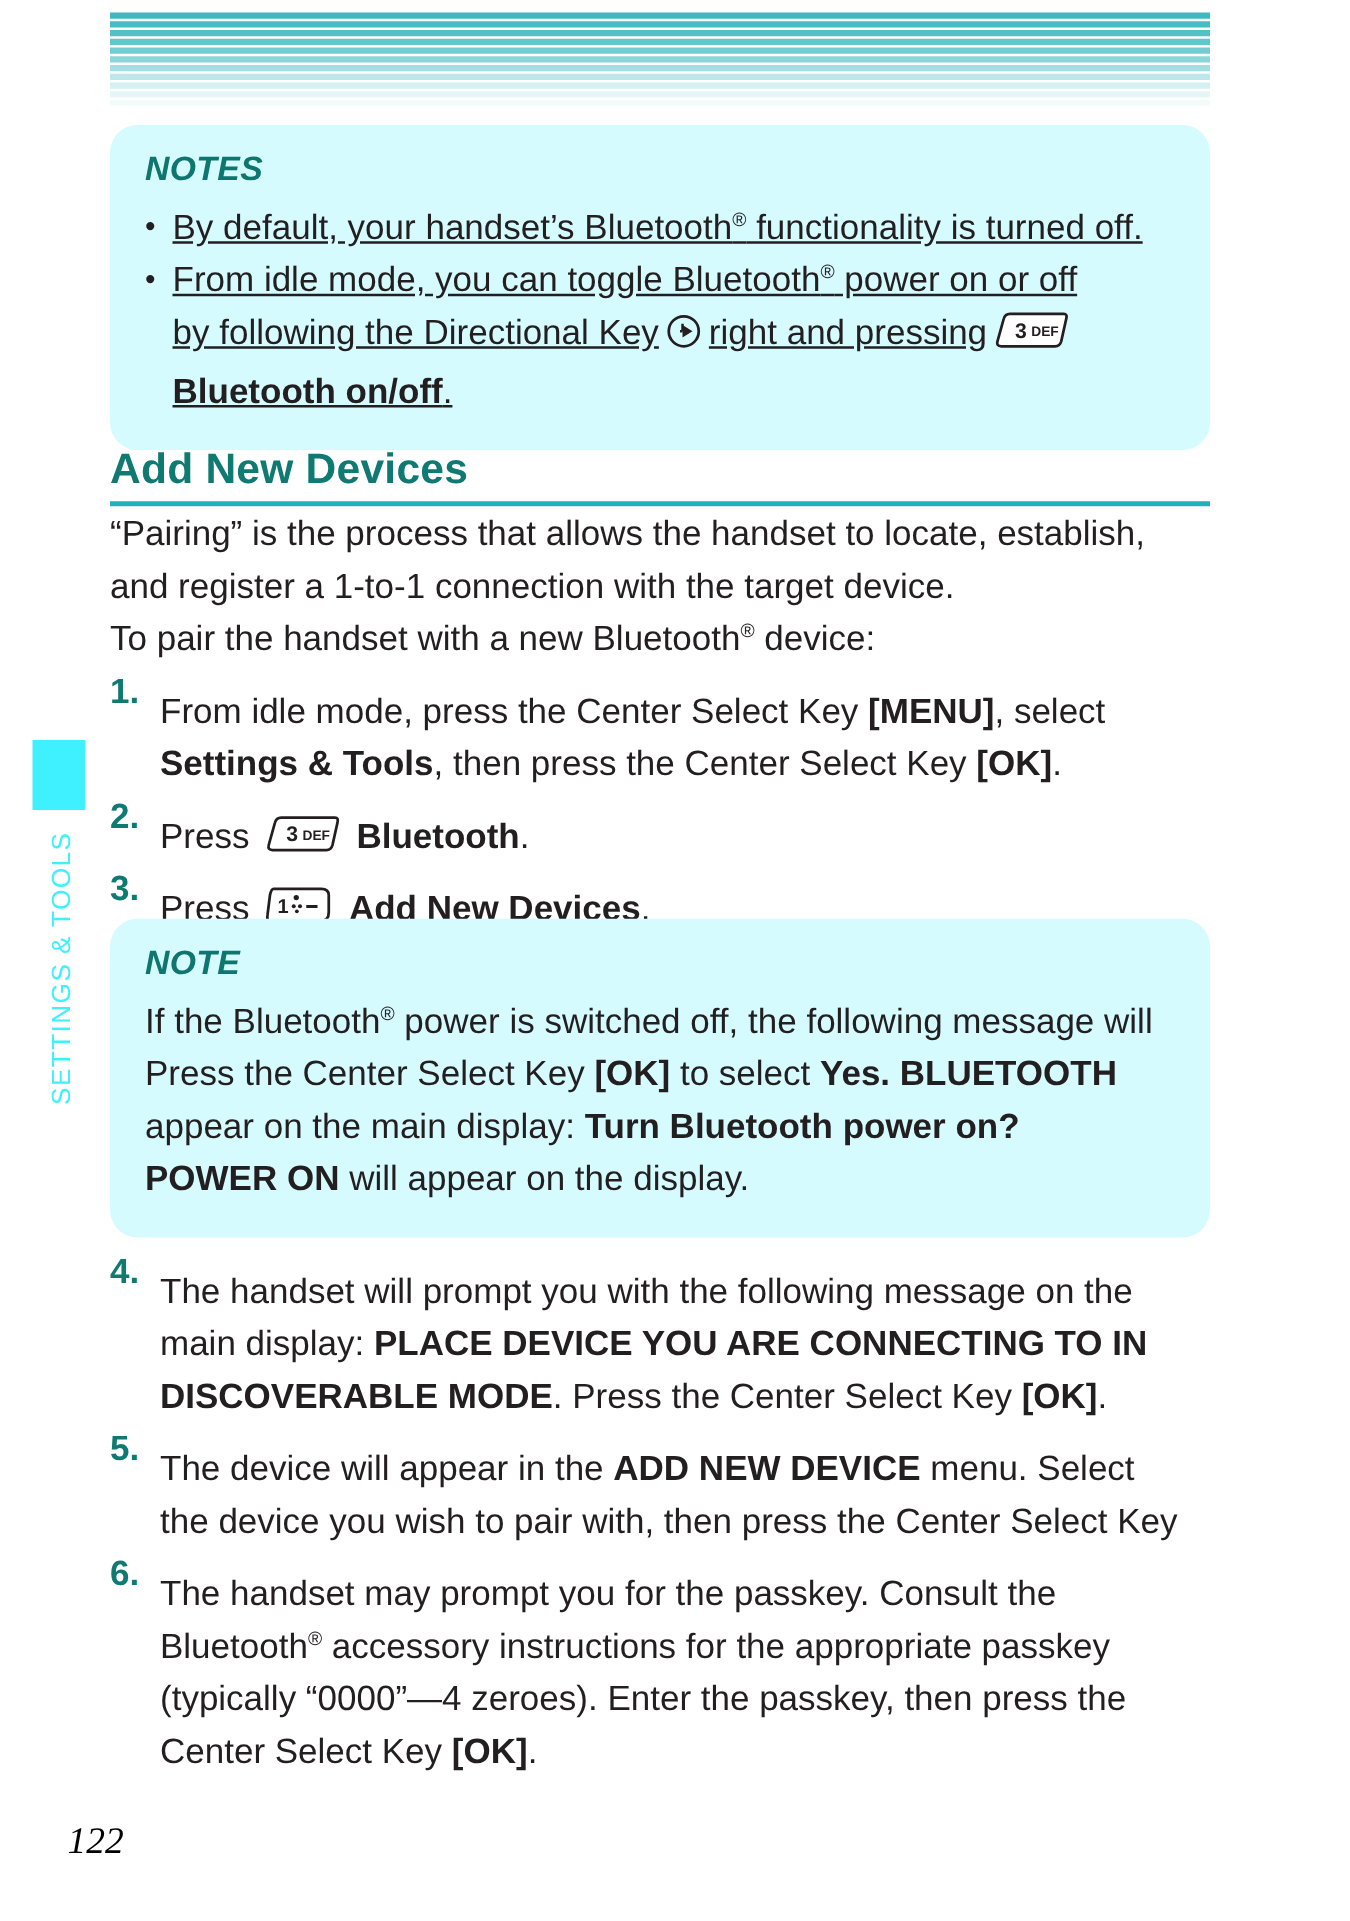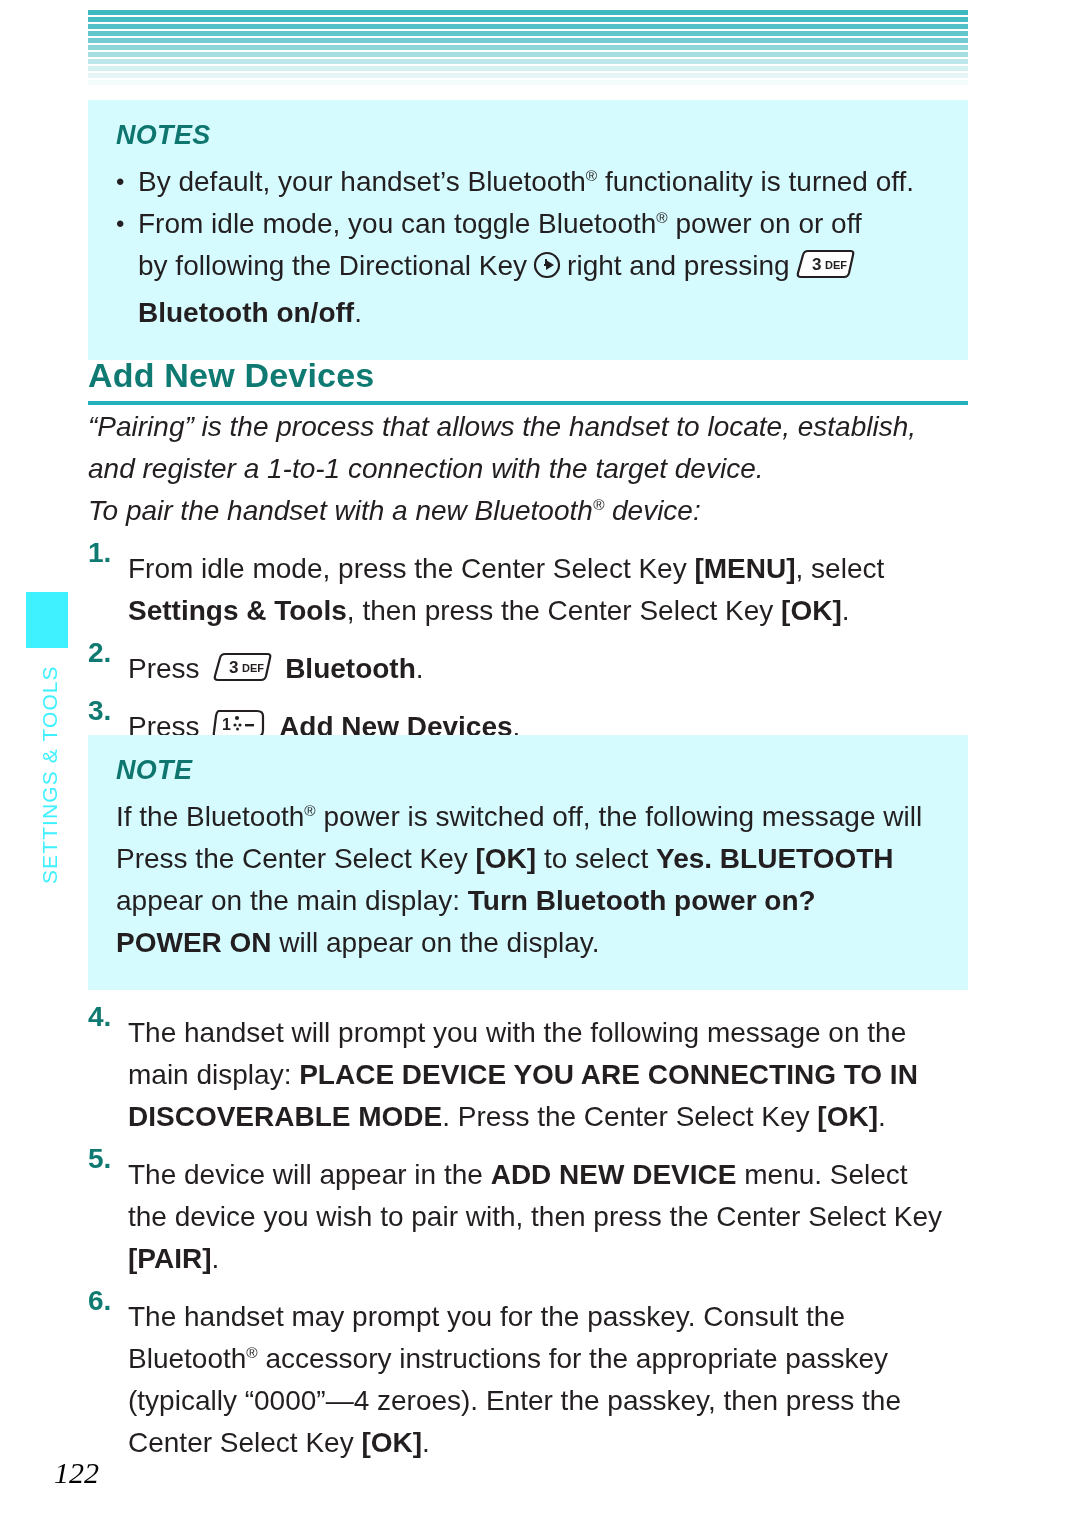--- a/index.html
+++ b/index.html
@@ -50,20 +50,21 @@
   .col {
     position:absolute;
     left:88px;
     width:880px;
   }
 
   
   .notebox {
     background:#d6fbff;
     padding:20px 28px 26px 28px;
+    border-radius:22px;
   }
   .note-title {
     color:#0e766e;
     font-weight:bold;
     font-style:italic;
     font-size:27px;
     letter-spacing:0.3px;
     margin:0 0 10px 0;
   }
   .note-line, .body-line {
@@ -74,21 +75,21 @@
   .bullet-row {
     display:flex;
     align-items:flex-start;
   }
   .bullet-dot {
     width:22px;
     flex:0 0 22px;
     font-size:24px;
     line-height:42px;
   }
-  .bullet-text { flex:1 1 auto; }
+  .bullet-text { flex:1 1 auto;text-decoration:underline; }
   b, .b { font-weight:bold; }
   sup { font-size:0.55em; vertical-align:super; line-height:0; }
 
   
   #section-heading {
     color:#0e7a71;
     font-size:34px;
     font-weight:bold;
     letter-spacing:0.2px;
     padding-bottom:4px;
@@ -188,21 +189,21 @@
       <div class="note-line"><b>Bluetooth on/off</b><span>.</span></div>
     </span>
   </div>
 </div>
 
 <div class="col" style="top:356px;">
   <div id="section-heading">Add New Devices</div>
   <div id="heading-rule"></div>
 </div>
 
-<div class="col" style="top:406px;font-style:italic;">
+<div class="col" style="top:406px;">
   <div class="body-line">“Pairing” is the process that allows the handset to locate, establish,</div>
   <div class="body-line">and register a 1-to-1 connection with the target device.</div>
   <div class="body-line">To pair the handset with a new Bluetooth<sup>®</sup> device:</div>
 </div>
 
 <div class="col" style="top:532px;">
 
   <div class="step">
     <div class="step-num">1.</div>
     <div class="step-body">
@@ -256,21 +257,20 @@
       <div class="body-line">main display: <b>PLACE DEVICE YOU ARE CONNECTING TO IN</b></div>
       <div class="body-line"><b>DISCOVERABLE MODE</b>. Press the Center Select Key <b>[OK]</b>.</div>
     </div>
   </div>
 
   <div class="step">
     <div class="step-num">5.</div>
     <div class="step-body">
       <div class="body-line">The device will appear in the <b>ADD NEW DEVICE</b> menu. Select</div>
       <div class="body-line">the device you wish to pair with, then press the Center Select Key</div>
-      <div class="body-line"><b>[PAIR]</b>.</div>
     </div>
   </div>
 
   <div class="step">
     <div class="step-num">6.</div>
     <div class="step-body">
       <div class="body-line">The handset may prompt you for the passkey. Consult the</div>
       <div class="body-line">Bluetooth<sup>®</sup> accessory instructions for the appropriate passkey</div>
       <div class="body-line">(typically “0000”—4 zeroes). Enter the passkey, then press the</div>
       <div class="body-line">Center Select Key <b>[OK]</b>.</div>

